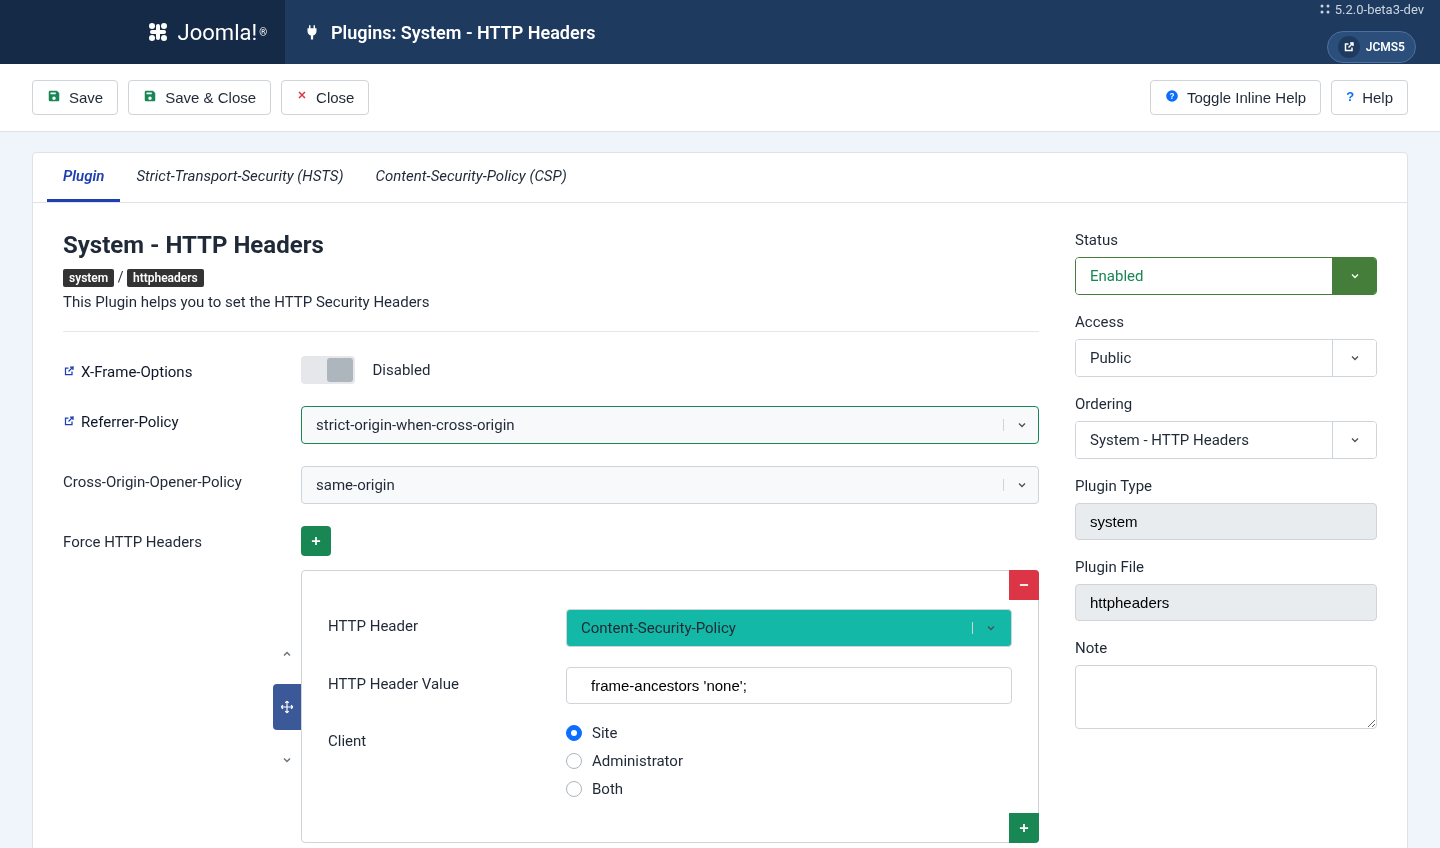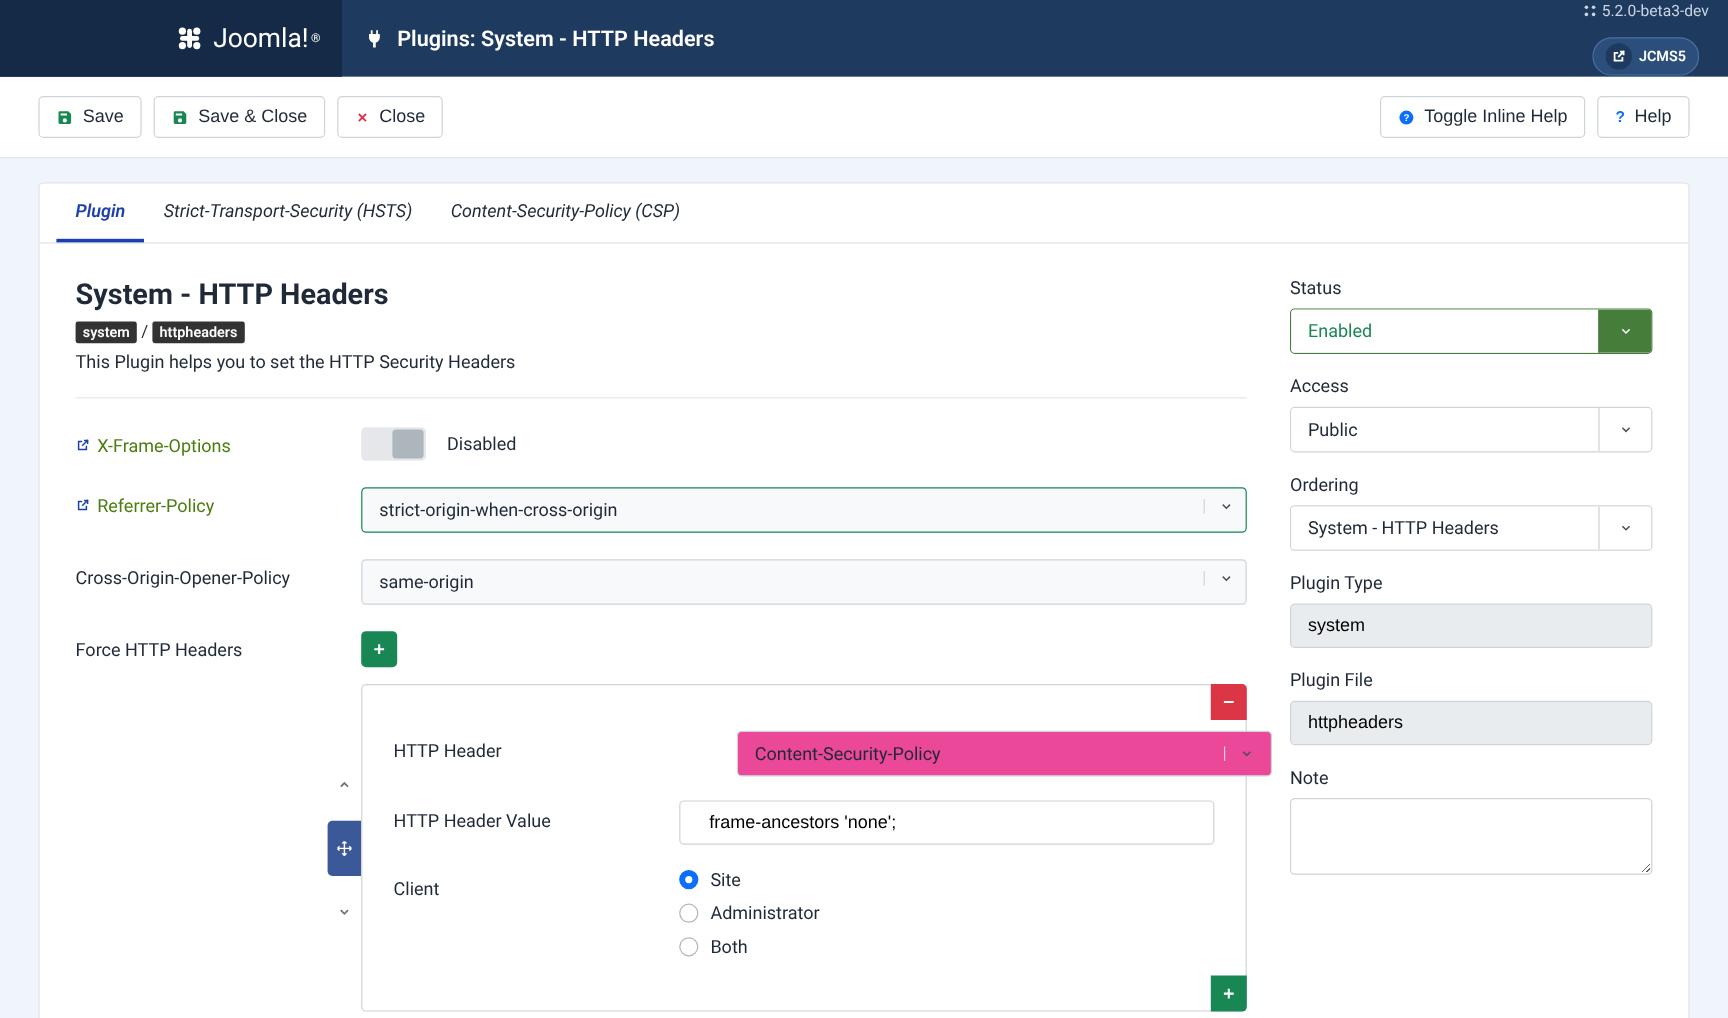--- a/index.html
+++ b/index.html
@@ -6,21 +6,21 @@
 body { font-family: -apple-system, BlinkMacSystemFont, "Segoe UI", Roboto, sans-serif; font-size: 14px; color: #1f2937; background: #f0f4fb; }
 .header { display: flex; align-items: center; background: #1e3a5f; color: #fff; height: 64px; }
 .logo-area { width: 285px; background: #152a47; height: 100%; display: flex; align-items: center; padding: 0 18px; font-size: 22px; font-weight: 400; justify-content: flex-end; }
 .logo-area .jicon { margin-right: 8px; }
 .title-area { flex: 1; display: flex; align-items: center; padding: 0 18px; font-size: 18px; font-weight: 600; }
 .title-area .plug-icon { margin-right: 10px; font-size: 16px; }
 .header-right { display: flex; align-items: center; padding: 0 16px; gap: 14px; font-size: 13px; color: #cbd5e1; flex-direction: column; }
 .jcms-badge { background: #2b4f7a; border: 1px solid #4b6fa0; border-radius: 20px; padding: 4px 10px; display: flex; align-items: center; gap: 6px; color: #fff; font-weight: 600; font-size: 12px; }
 .jcms-badge .open-icon { background: #1e3a5f; border-radius: 50%; width: 22px; height: 22px; display: inline-flex; align-items: center; justify-content: center; }
 .toolbar { background: #fff; border-bottom: 1px solid #dee2e6; padding: 16px 32px; display: flex; align-items: center; }
-.btn { border: 1px solid #ced4da; background: #fff; padding: 8px 14px; border-radius: 4px; font-size: 15px; cursor: pointer; display: inline-flex; align-items: center; gap: 8px; color: #1f2937; }
+.btn { border: 1px solid #ced4da; background: #fff; padding: 8px 14px; border-radius: 4px; font-size: 15px; cursor: pointer; display: inline-flex; gap: 8px; color: #1f2937; }
 .btn .ico { font-size: 13px; }
 .btn .ico-green { color: #198754; }
 .btn .ico-red { color: #dc3545; }
 .btn .ico-blue { color: #0d6efd; }
 .toolbar-left { display: flex; gap: 10px; }
 .toolbar-right { margin-left: auto; display: flex; gap: 10px; }
 .content-wrap { padding: 20px 32px 0; }
 .card { background: #fff; border: 1px solid #dee2e6; border-radius: 4px; }
 .tabs { display: flex; border-bottom: 1px solid #dee2e6; padding: 0 14px; font-style: italic; }
 .tab { padding: 14px 16px; font-size: 15px; color: #1f2937; cursor: pointer; border-bottom: 3px solid transparent; }
@@ -28,41 +28,41 @@
 .main-area { padding: 28px 30px; display: flex; gap: 36px; }
 .main-left { flex: 1; min-width: 0; }
 .sidebar { width: 302px; flex-shrink: 0; }
 h1 { font-size: 24px; font-weight: 700; margin-bottom: 10px; }
 .tag { background: #333; color: #fff; padding: 2px 6px; border-radius: 2px; font-size: 12px; font-weight: 600; }
 .tag-row { margin-bottom: 8px; }
 .desc { font-size: 15px; margin-bottom: 20px; }
 hr { border: 0; border-top: 1px solid #e5e7eb; margin: 12px 0 24px; }
 .form-row { display: flex; margin-bottom: 22px; }
 .form-label { width: 238px; flex-shrink: 0; padding-top: 7px; font-size: 15px; }
-.form-label a { color: #4d7c0f; text-decoration: none; }
+.form-label a { color: #0f172a; text-decoration: none; }
 .form-label .ext-icon { font-size: 12px; margin-right: 3px; }
 .form-control-area { flex: 1; }
 .switch { width: 54px; height: 28px; background: #e5e7eb; border-radius: 4px; position: relative; display: inline-block; vertical-align: middle; }
 .switch::after { content: ""; position: absolute; width: 26px; height: 24px; background: #adb5bd; border-radius: 3px; right: 2px; top: 2px; }
 .switch-label { margin-left: 14px; font-size: 15px; vertical-align: middle; }
-.select { width: 100%; border: 1px solid #ced4da; border-radius: 4px; padding: 9px 14px; font-size: 15px; background: #f8f9fa; display: flex; align-items: flex-start; }
+.select { width: 100%; border: 1px solid #ced4da; border-radius: 4px; padding: 9px 14px; font-size: 15px; background: #f8f9fa; display: flex; align-items: center; }
 .select.green { border-color: #198754; }
 .select .chev { margin-left: auto; border-left: 1px solid #ced4da; padding-left: 12px; margin-right: -4px; height: 100%; display: flex; align-items: center; color: #495057; }
 .plus-btn { width: 30px; height: 30px; background: #198754; color: #fff; border: 0; border-radius: 4px; font-size: 16px; cursor: pointer; display: inline-flex; align-items: center; justify-content: center; }
 .subform-wrap { margin-top: 14px; position: relative; }
 .subform-handle { position: absolute; left: -28px; top: 0; bottom: 0; width: 28px; display: flex; flex-direction: column; align-items: center; justify-content: center; gap: 24px; }
 .handle-btn { background: transparent; border: 0; color: #6c757d; cursor: pointer; font-size: 13px; }
 .handle-move { background: #3b5998; color: #fff; width: 28px; height: 46px; border: 0; border-radius: 4px 0 0 4px; font-size: 14px; display: flex; align-items: center; justify-content: center; }
 .subform { border: 1px solid #ced4da; border-radius: 4px; padding: 38px 26px 44px; position: relative; }
 .minus-btn { position: absolute; top: -1px; right: -1px; width: 30px; height: 30px; background: #dc3545; color: #fff; border: 0; border-radius: 0 4px 0 0; font-size: 18px; cursor: pointer; display: flex; align-items: center; justify-content: center; }
 .plus-btn-bottom { position: absolute; bottom: -1px; right: -1px; width: 30px; height: 30px; background: #198754; color: #fff; border: 0; border-radius: 0 0 4px 0; font-size: 16px; cursor: pointer; display: flex; align-items: center; justify-content: center; }
 .sub-row { display: flex; margin-bottom: 20px; }
 .sub-label { width: 238px; flex-shrink: 0; padding-top: 8px; font-size: 15px; }
 .sub-control { flex: 1; }
-.sub-select { width: 100%; border: 1px solid #ced4da; border-radius: 4px; padding: 9px 14px; font-size: 15px; background: #ec4899; display: flex; align-items: center; margin-left: 48px; }
+.sub-select { width: 100%; border: 1px solid #ced4da; border-radius: 4px; padding: 9px 14px; font-size: 15px; background: #14b8a6; display: flex; align-items: center; }
 .sub-select .chev2 { margin-left: auto; border-left: 1px solid #ced4da; padding-left: 12px; }
 .text-input { width: 100%; border: 1px solid #ced4da; border-radius: 4px; padding: 9px 24px; font-size: 15px; background: #fff; }
 .radio-group { display: flex; flex-direction: column; gap: 10px; }
 .radio-item { display: flex; align-items: center; gap: 10px; font-size: 15px; }
 .radio { width: 16px; height: 16px; border: 1px solid #adb5bd; border-radius: 50%; display: inline-flex; align-items: center; justify-content: center; }
 .radio.checked { border-color: #0d6efd; background: #0d6efd; }
 .radio.checked::after { content: ""; width: 6px; height: 6px; background: #fff; border-radius: 50%; }
 .side-group { margin-bottom: 18px; }
 .side-label { font-size: 15px; margin-bottom: 8px; display: block; }
 .side-select { width: 100%; border: 1px solid #ced4da; border-radius: 4px; display: flex; overflow: hidden; }

